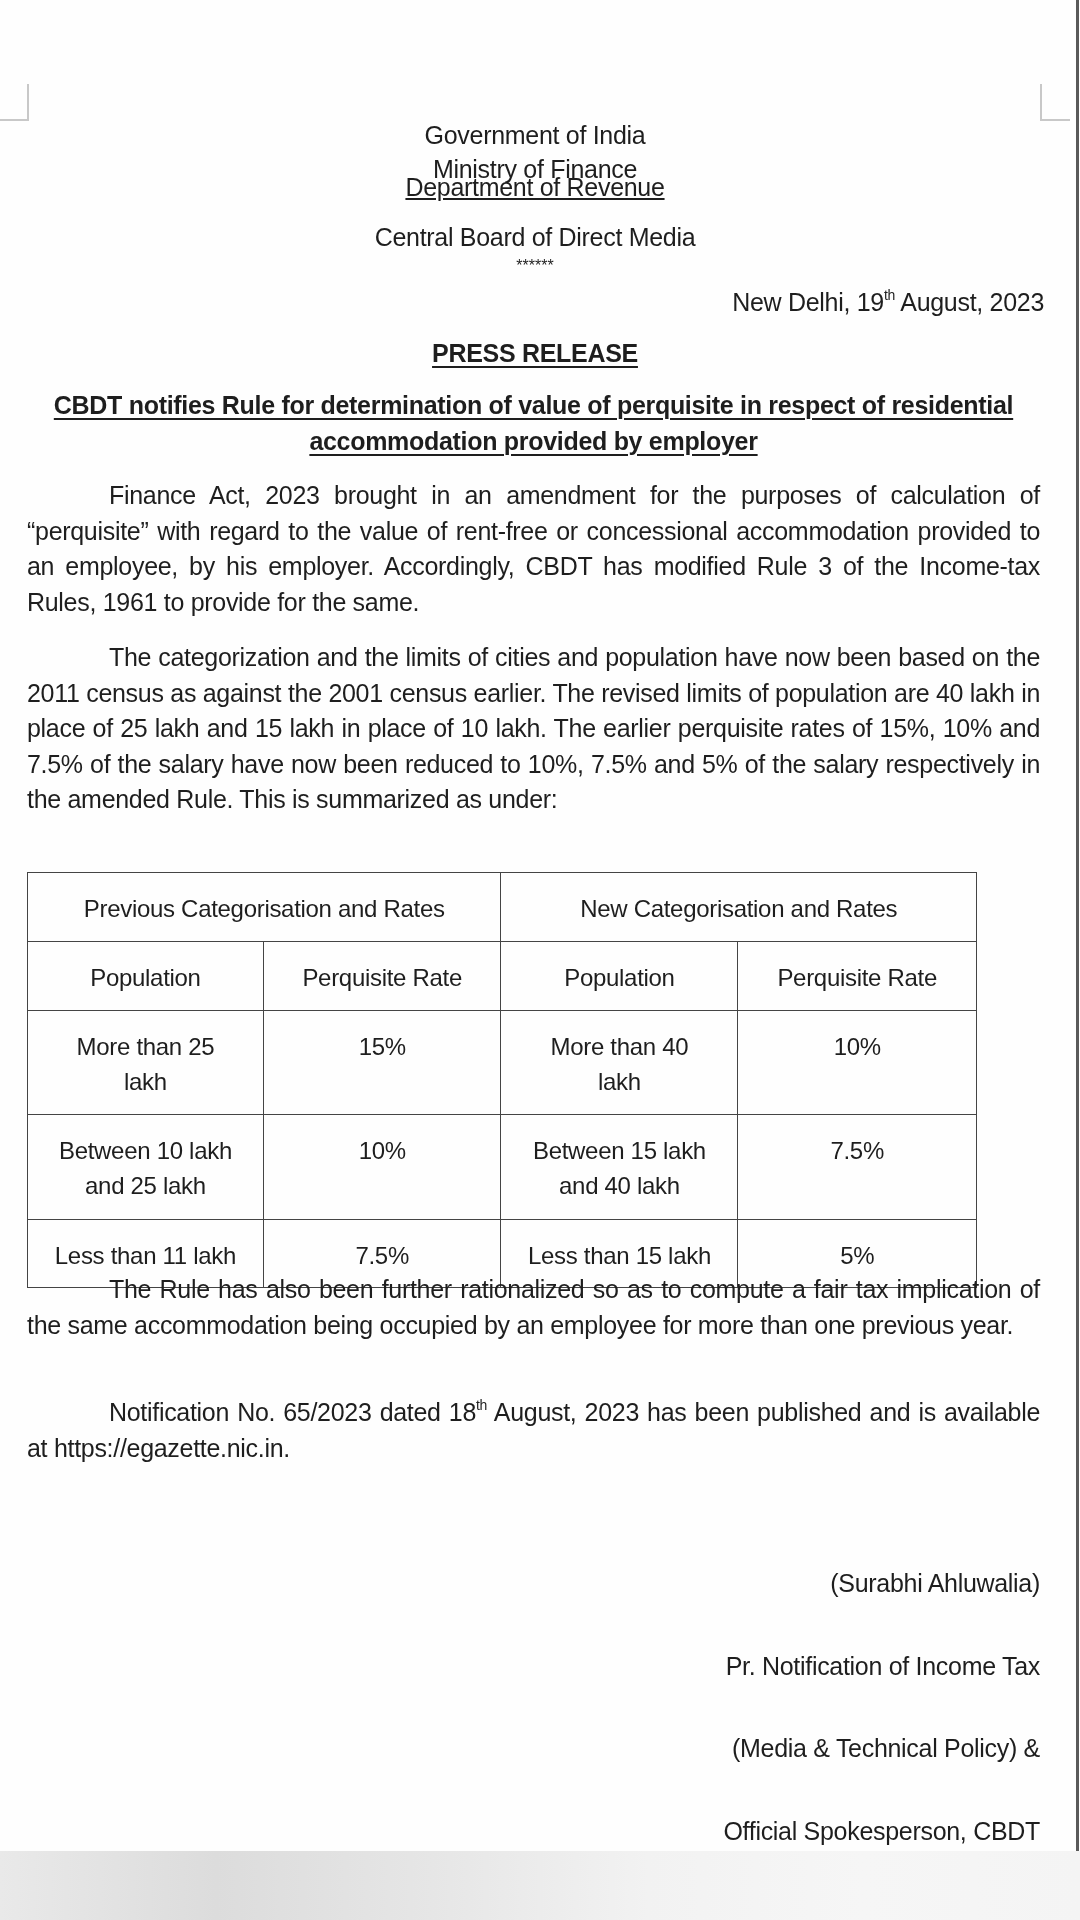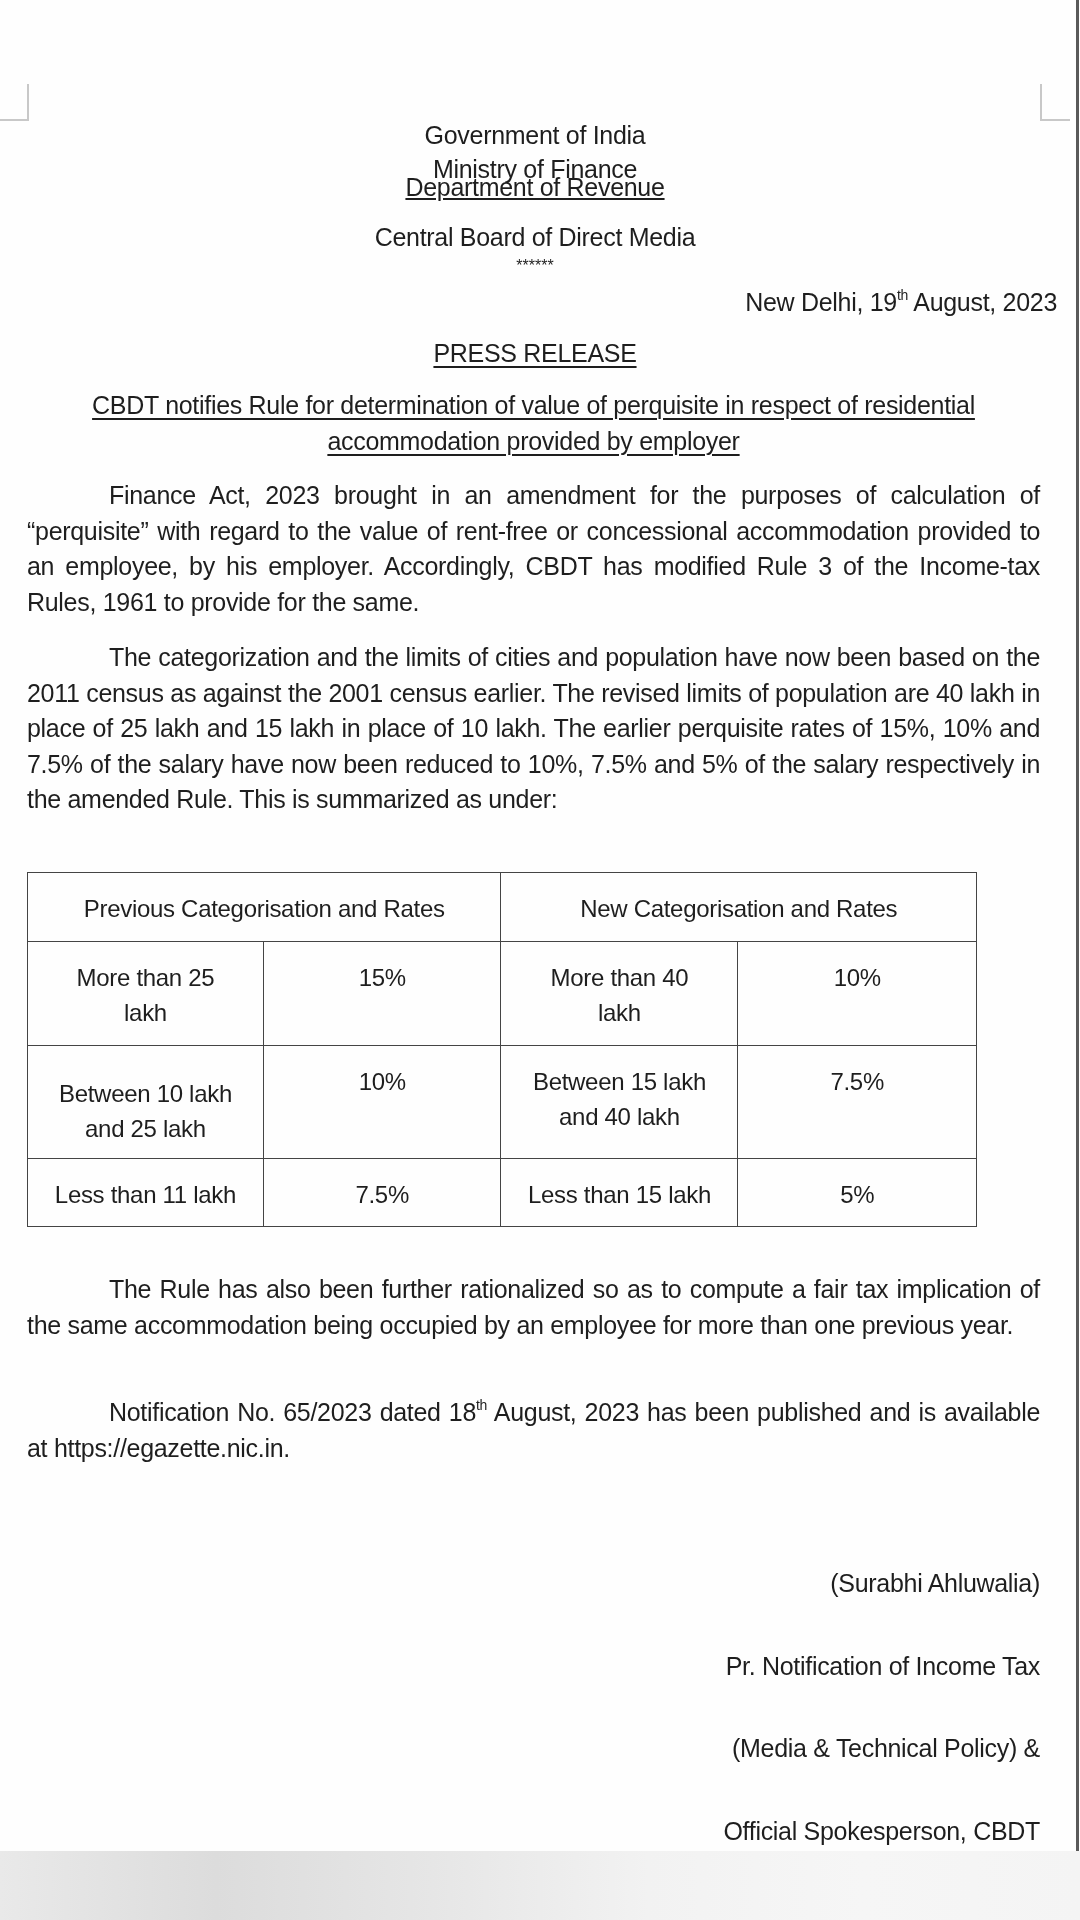--- a/index.html
+++ b/index.html
@@ -14,23 +14,23 @@
   .corner-l { left: 0; top: 84px; width: 27px; height: 35px; border-right-width: 2px; border-bottom-width: 2px; }
   .corner-r { left: 1040px; top: 84px; width: 28px; height: 35px; border-left-width: 2px; border-bottom-width: 2px; }
   .bottom-bar {
     position: absolute; left: 0; top: 1851px; width: 1080px; height: 69px;
     background: linear-gradient(90deg, #e9e9e9 0%, #dcdcdc 20%, #e6e6e6 40%, #f2f2f2 60%, #f6f6f6 80%, #f4f4f4 100%);
   }
   .text { position: absolute; font-size: 25px; line-height: 35px; white-space: nowrap; letter-spacing: -0.3px; }
   .center { left: 0; width: 1070px; text-align: center; }
   .hdr { font-size: 25px; }
   .stars { font-size: 16px; letter-spacing: 0; }
-  .date { right: 23px; text-align: right; }
+  .date { right: 36px; text-align: right; }
   .date sup { font-size: 14px; line-height: 0; vertical-align: 11px; }
-  .u { text-decoration: underline; text-decoration-thickness: 2px; text-underline-offset: 4px; }
+  .u { text-decoration: underline; text-decoration-thickness: 2px; text-underline-offset: 4px; font-weight: bold; }
   .title { left: 27px; width: 1013px; text-align: center; white-space: normal; font-size: 25px; line-height: 36px; }
   .para {
     position: absolute; left: 27px; width: 1013px; font-size: 25px; line-height: 35.5px;
     text-align: justify; text-indent: 82px; letter-spacing: -0.3px;
   }
   .para sup { font-size: 14px; line-height: 0; vertical-align: 11px; }
   table.rates {
     position: absolute; left: 27px; top: 872px; width: 950px;
     border-collapse: collapse; font-size: 24px; letter-spacing: -0.3px;
   }
@@ -75,33 +75,39 @@
     <col style="width:236px">
       <col style="width:238px">
       <col style="width:237px">
       <col style="width:239px">
   </colgroup>
   <tbody>
       <tr class="h-row">
     <th colspan="2">Previous Categorisation and Rates</th>
     <th colspan="2">New Categorisation and Rates</th>
   </tr>
+  <tr class="sub-row">
+    <th>Population</th>
+    <th>Perquisite Rate</th>
+    <th>Population</th>
+    <th>Perquisite Rate</th>
+  </tr>
   <tr class="r1">
     <td>
           <div style="width:170px;margin:0 auto;white-space:normal;">More than 25 lakh</div>
         </td>
     <td>15%</td>
     <td>
           <div style="width:170px;margin:0 auto;white-space:normal;">More than 40 lakh</div>
         </td>
     <td>10%</td>
   </tr>
   <tr class="r2">
     <td>
-          <div style="width:200px;margin:12px auto;white-space:normal;">Between 10 lakh and 25 lakh</div>
+          <div style="width:200px;margin:0 auto;white-space:normal;">Between 10 lakh and 25 lakh</div>
         </td>
     <td>10%</td>
     <td>
           <div style="width:200px;margin:0 auto;white-space:normal;">Between 15 lakh and 40 lakh</div>
         </td>
     <td>7.5%</td>
   </tr>
   <tr class="r3">
     <td style="white-space:nowrap;">Less than 11 lakh</td>
     <td>7.5%</td>

